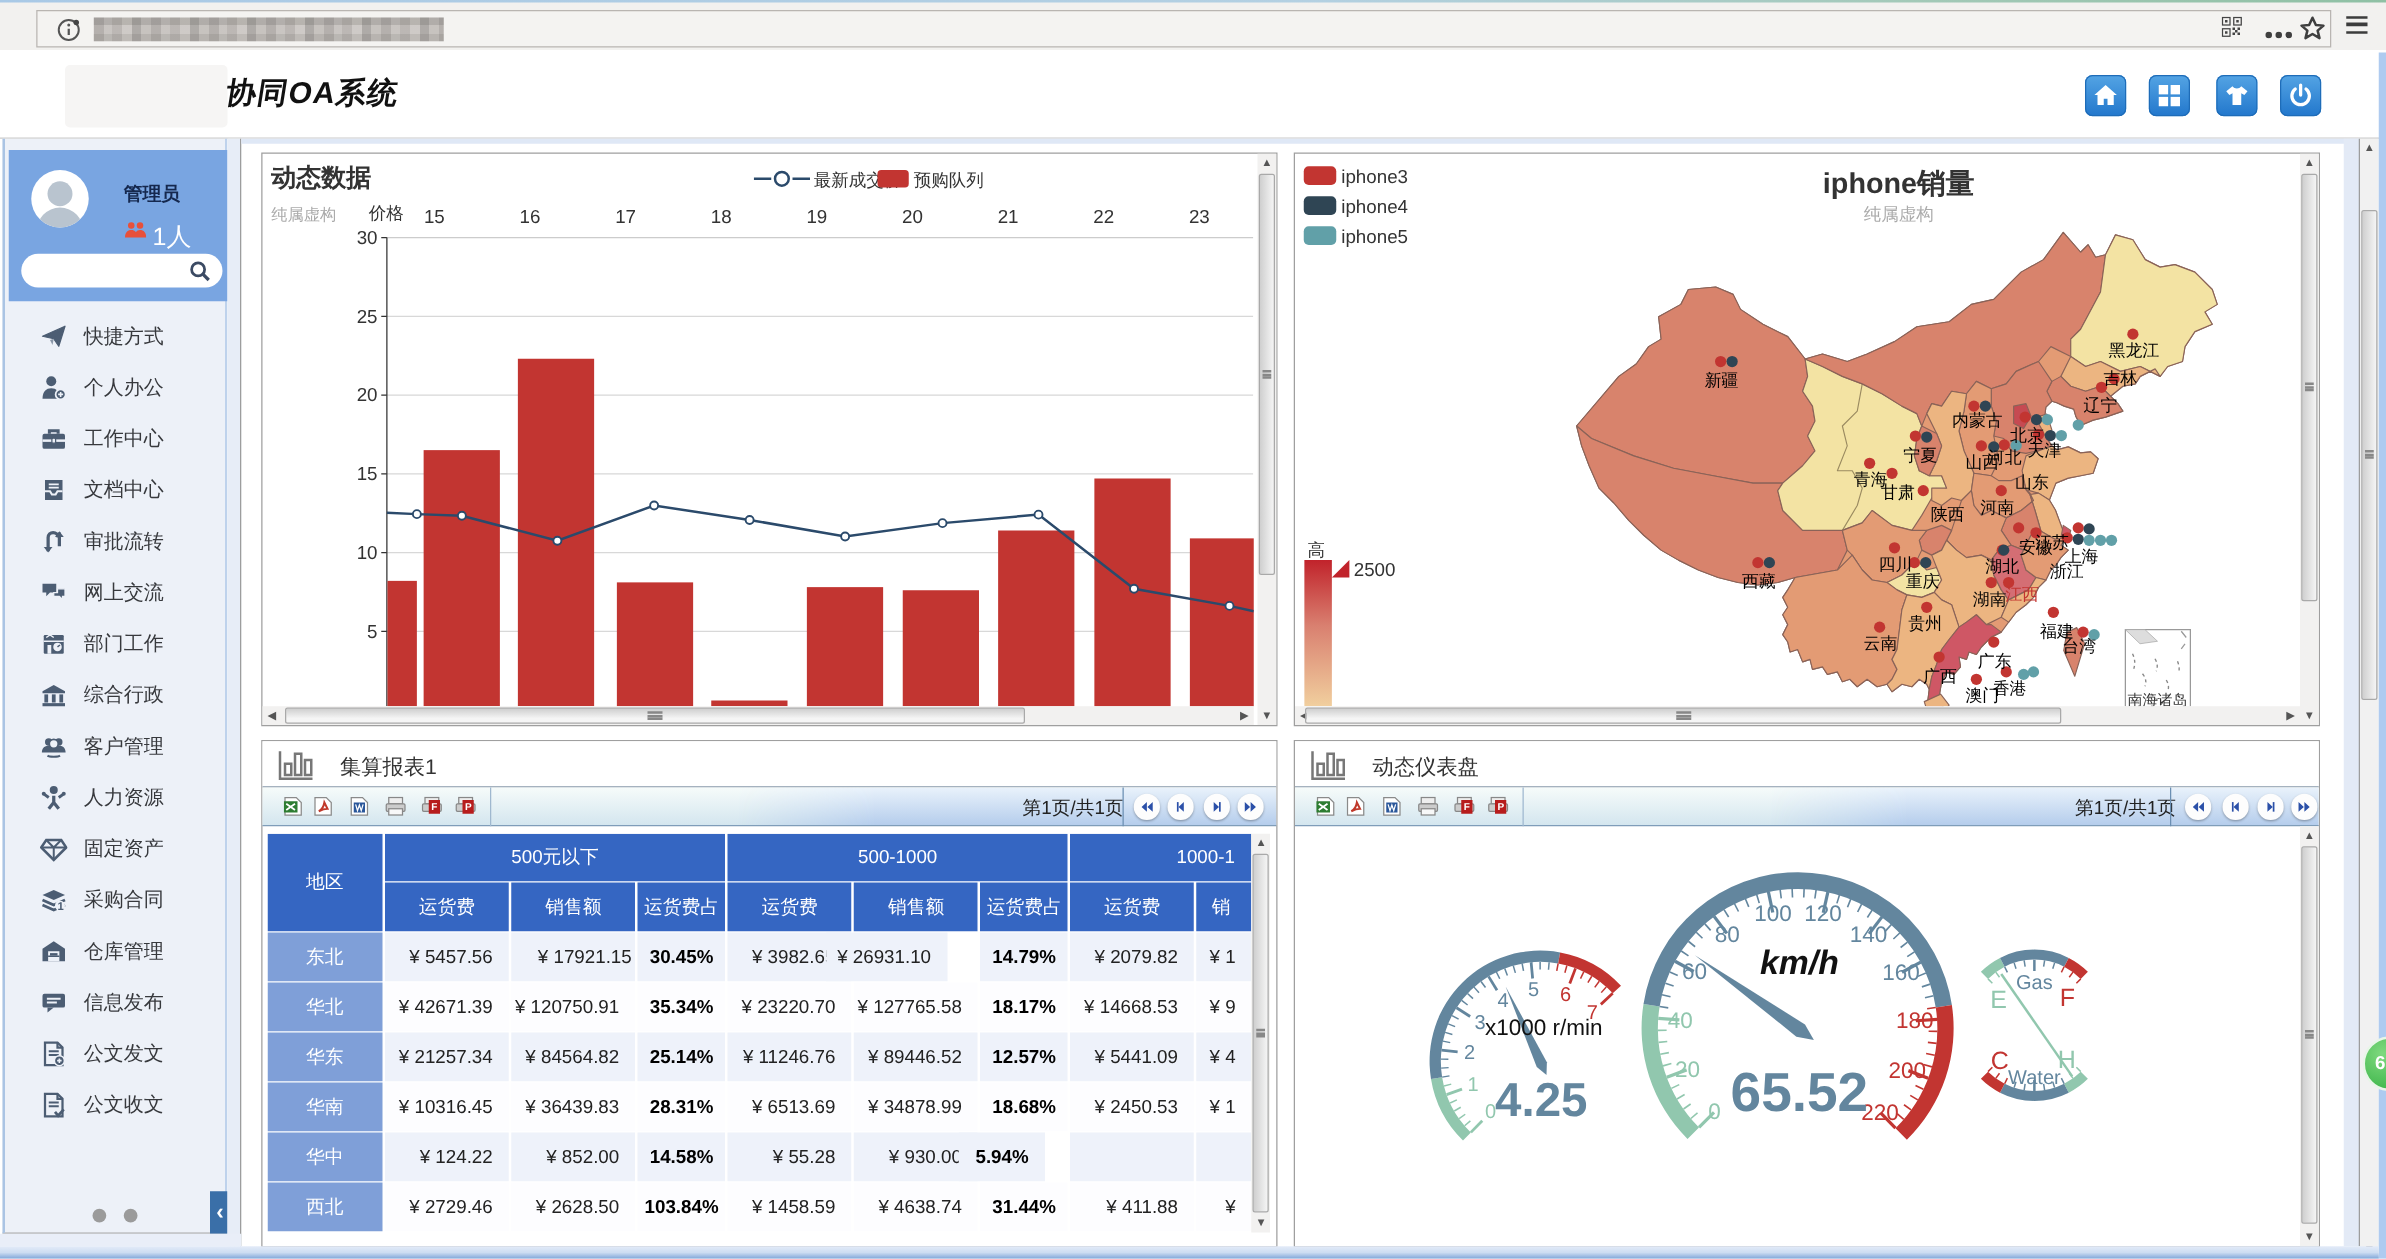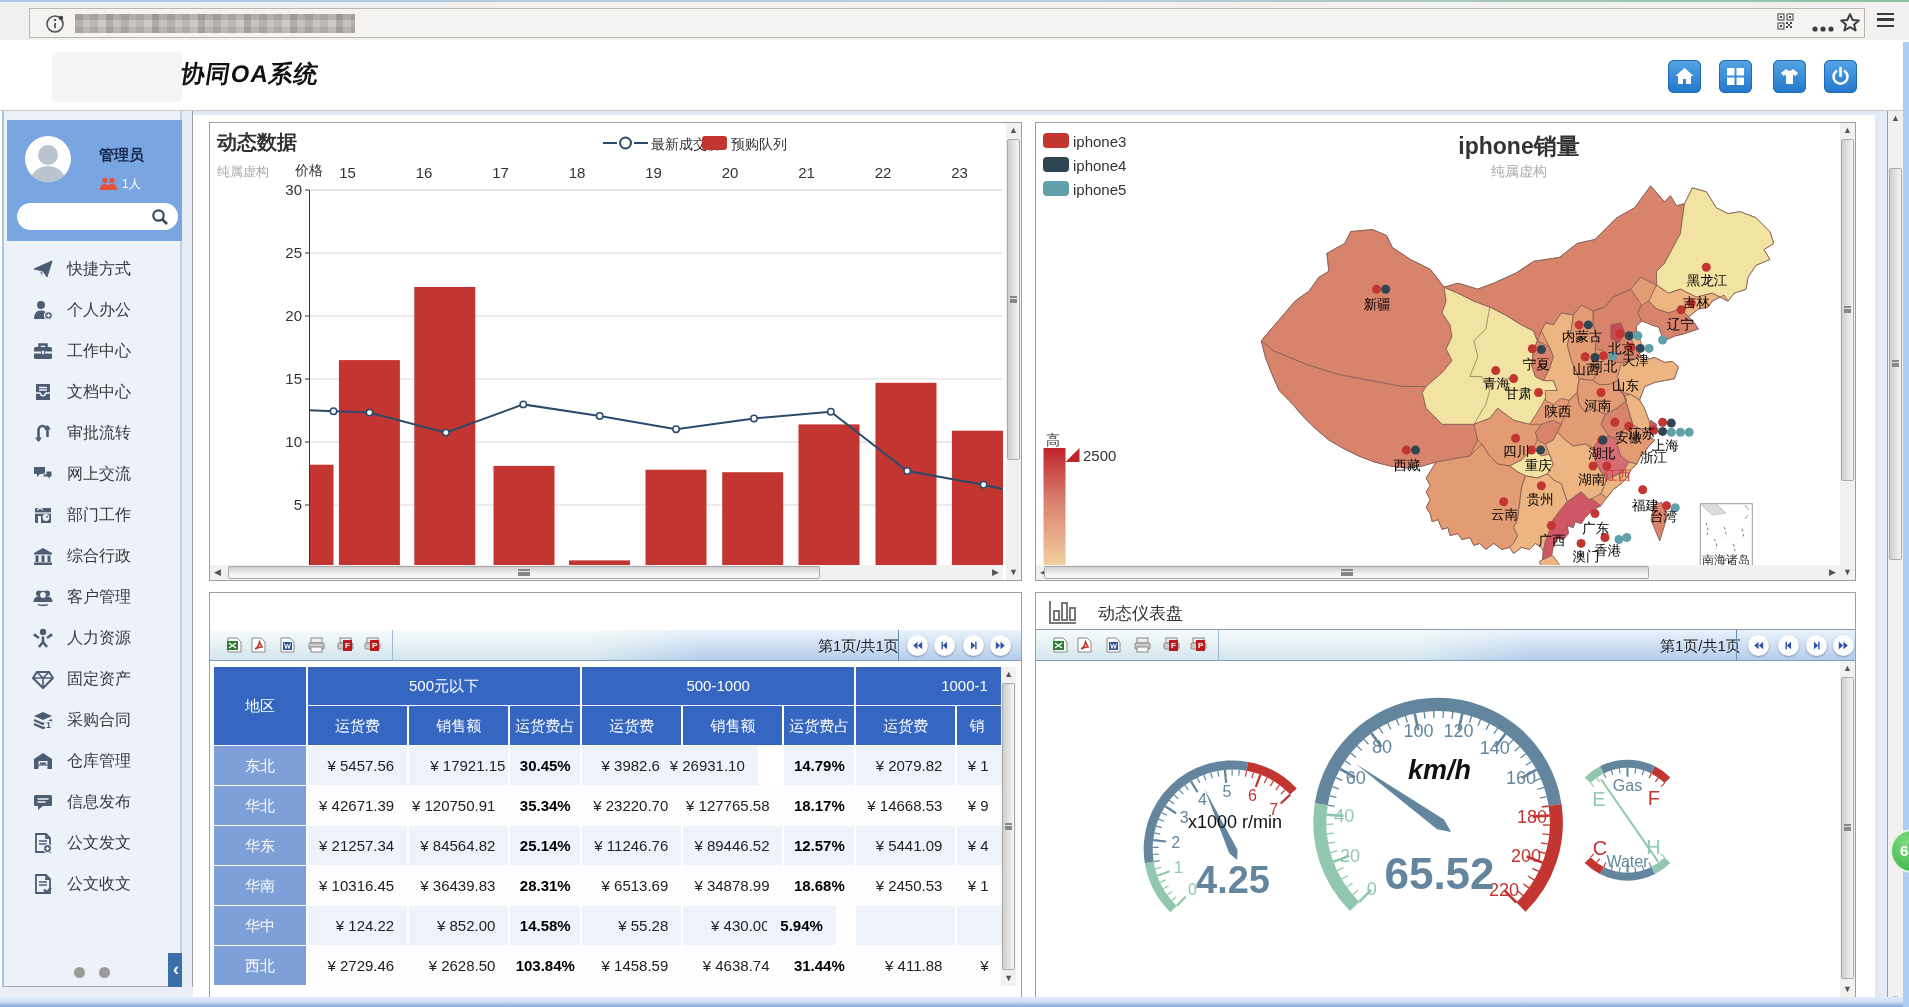--- a/index.html
+++ b/index.html
@@ -22,21 +22,21 @@
 #apptitle{position:absolute;left:181px;top:18px;font-size:24px;font-weight:bold;color:#111;letter-spacing:1px;transform:skewX(-9deg)}
 .hbtn{position:absolute;top:20px;width:33px;height:33px;border-radius:6px;background:linear-gradient(#54a4e4,#2277cc);box-shadow:inset 0 0 0 1px #1e6cb8}
 .hbtn svg{position:absolute;left:4px;top:4px}
 
 #side{position:absolute;left:2px;top:111px;width:180px;height:876px;background:#edf1f8;border-left:2px solid #aac4e4;border-right:2px solid #bed2ec;border-bottom:1px solid #a8a8a8}
 #userpanel{position:absolute;left:3px;top:9px;width:177px;height:121px;background:#79a5e1}
 #avatar{position:absolute;left:18px;top:16px;width:46px;height:46px;border-radius:50%;background:#fff;overflow:hidden}
 #avatar .hd{position:absolute;left:13px;top:9px;width:20px;height:20px;border-radius:50%;background:#b9c4cf}
 #avatar .bd{position:absolute;left:4px;top:30px;width:38px;height:22px;border-radius:50% 50% 0 0/90% 90% 0 0;background:#b9c4cf}
 #uname{position:absolute;left:92px;top:26px;font-size:15px;color:#15284e;font-weight:bold}
-#ucnt{position:absolute;left:115px;top:56px;font-size:12px;color:#fff}
+#ucnt{position:absolute;left:115px;top:56px;font-size:20px;color:#fff}
 #ugrp{position:absolute;left:93px;top:57px;width:17px;height:13px}
 #searchbox{position:absolute;left:10px;top:83px;width:161px;height:27px;background:#fff;border-radius:14px}
 #searchbox svg{position:absolute;right:9px;top:5px}
 .mi{position:absolute;left:0;width:180px;height:41px}
 .mi .ic{position:absolute;left:28px;top:10px;width:22px;height:22px;color:#4c5d73}
 .mi .tx{position:absolute;left:63px;top:11px;font-size:16px;color:#37393d}
 #dot1,#dot2{position:absolute;top:856px;width:11px;height:11px;border-radius:50%;background:#9b9b9b}
 #collapse{position:absolute;left:164px;top:842px;width:16px;height:34px;background:#3a6fa8;color:#fff;font-size:18px;line-height:32px;text-align:center;font-weight:bold}
 
 #content{position:absolute;left:182px;top:111px;width:1706px;height:886px;background:#fff}
@@ -553,20 +553,31 @@
       <div class="sbv" style="right:0px;top:0px;height:457px">
         <div class="sbarr" style="top:0">▲</div>
         <div class="sbarr" style="bottom:0">▼</div>
         <div class="sbthumbv" style="top:16px;height:342px"></div>
         <div style="position:absolute;left:4px;top:183.0px;width:7px;height:7px;border-top:2px solid #888;border-bottom:2px solid #888">
             <div style="margin-top:1px;height:2px;background:#888"></div>
           </div>
       </div>
     </div>
     <div class="panel" id="p3">
+      <div class="phead">
+        <svg style="position:absolute;left:12px;top:6px" width="30" height="26" viewBox="0 0 30 26">
+            <g stroke="#777" stroke-width="2" fill="none">
+              <path d="M2 2v22h26"></path>
+              <rect x="6" y="12" width="5" height="9"></rect>
+              <rect x="14" y="4" width="5" height="17"></rect>
+              <rect x="22" y="9" width="5" height="12"></rect>
+            </g>
+          </svg>
+        <div class="ptitle">集算报表1</div>
+      </div>
       <div class="ptool">
         <div style="position:absolute;left:380px;right:0;top:0;bottom:0;background:linear-gradient(180deg,#e9f2fb,#b5cdec);-webkit-mask-image:linear-gradient(90deg,transparent,#000 110px)"></div>
         <div class="toolico" style="left:17px"><svg width="15" height="16" viewBox="0 0 15 16">
               <path d="M1 1h9l4 4v10H1z" fill="#fff" stroke="#8a8a8a"></path>
               <rect x="0" y="4" width="11" height="9" fill="#2e7d32"></rect>
               <path d="M2 6l7 5M9 6l-7 5" stroke="#fff" stroke-width="1.4"></path>
             </svg></div>
         <div class="toolico" style="left:41px"><svg width="15" height="16" viewBox="0 0 15 16">
               <path d="M1 1h9l4 4v10H1z" fill="#fff" stroke="#8a8a8a"></path>
               <path d="M4 12c2-1 4-4 4.5-7l2.5 5c-2 0-5 1-7 2z" fill="none" stroke="#c0392b" stroke-width="1.6"></path>
@@ -658,21 +669,21 @@
         <div class="abs" style="left:368.3px;top:199px;width:99.2px;height:39px;background:#fdfdff;line-height:39px;text-align:right;padding-right:13px;color:#222;">¥ 6513.69</div>
         <div class="abs" style="left:469.5px;top:199px;width:99.2px;height:39px;background:#fdfdff;line-height:39px;text-align:right;padding-right:13px;color:#222;">¥ 34878.99</div>
         <div class="abs" style="left:570.7px;top:199px;width:69.7px;height:39px;background:#fdfdff;line-height:39px;text-align:center;font-weight:bold;color:#000;">18.68%</div>
         <div class="abs" style="left:642.4px;top:199px;width:99.2px;height:39px;background:#fdfdff;line-height:39px;text-align:right;padding-right:13px;color:#222;">¥ 2450.53</div>
         <div class="abs" style="left:743.6px;top:199px;width:44.1px;height:39px;background:#fdfdff;line-height:39px;text-align:right;padding-right:13px;color:#222;">¥ 1</div>
         <div class="abs" style="left:0;top:239px;width:92.2px;height:39px;background:#7f9fd8;color:#fff;text-align:center;line-height:39px">华中</div>
         <div class="abs" style="left:94.2px;top:239px;width:99.2px;height:39px;background:#eef2fa;line-height:39px;text-align:right;padding-right:13px;color:#222;">¥ 124.22</div>
         <div class="abs" style="left:195.4px;top:239px;width:99.2px;height:39px;background:#eef2fa;line-height:39px;text-align:right;padding-right:13px;color:#222;">¥ 852.00</div>
         <div class="abs" style="left:296.6px;top:239px;width:69.7px;height:39px;background:#eef2fa;line-height:39px;text-align:center;font-weight:bold;color:#000;">14.58%</div>
         <div class="abs" style="left:368.3px;top:239px;width:99.2px;height:39px;background:#eef2fa;line-height:39px;text-align:right;padding-right:13px;color:#222;">¥ 55.28</div>
-        <div class="abs" style="left:469.5px;top:239px;width:99.2px;height:39px;background:#eef2fa;line-height:39px;text-align:right;padding-right:13px;color:#222;">¥ 430.00</div>
+        <div class="abs" style="left:469.5px;top:239px;width:99.2px;height:39px;background:#eef2fa;line-height:39px;text-align:right;padding-right:13px;color:#222;">¥ 930.00</div>
         <div class="abs" style="left:553px;top:239px;width:69.7px;height:39px;background:#eef2fa;line-height:39px;text-align:center;font-weight:bold;color:#000;">5.94%</div>
         <div class="abs" style="left:642.4px;top:239px;width:99.2px;height:39px;background:#eef2fa;line-height:39px;text-align:right;padding-right:13px;color:#222;"></div>
         <div class="abs" style="left:743.6px;top:239px;width:44.1px;height:39px;background:#eef2fa;line-height:39px;text-align:right;padding-right:13px;color:#222;"></div>
         <div class="abs" style="left:0;top:279px;width:92.2px;height:39px;background:#7f9fd8;color:#fff;text-align:center;line-height:39px">西北</div>
         <div class="abs" style="left:94.2px;top:279px;width:99.2px;height:39px;background:#fdfdff;line-height:39px;text-align:right;padding-right:13px;color:#222;">¥ 2729.46</div>
         <div class="abs" style="left:195.4px;top:279px;width:99.2px;height:39px;background:#fdfdff;line-height:39px;text-align:right;padding-right:13px;color:#222;">¥ 2628.50</div>
         <div class="abs" style="left:296.6px;top:279px;width:69.7px;height:39px;background:#fdfdff;line-height:39px;text-align:center;font-weight:bold;color:#000;">103.84%</div>
         <div class="abs" style="left:368.3px;top:279px;width:99.2px;height:39px;background:#fdfdff;line-height:39px;text-align:right;padding-right:13px;color:#222;">¥ 1458.59</div>
         <div class="abs" style="left:469.5px;top:279px;width:99.2px;height:39px;background:#fdfdff;line-height:39px;text-align:right;padding-right:13px;color:#222;">¥ 4638.74</div>
         <div class="abs" style="left:570.7px;top:279px;width:69.7px;height:39px;background:#fdfdff;line-height:39px;text-align:center;font-weight:bold;color:#000;">31.44%</div>

